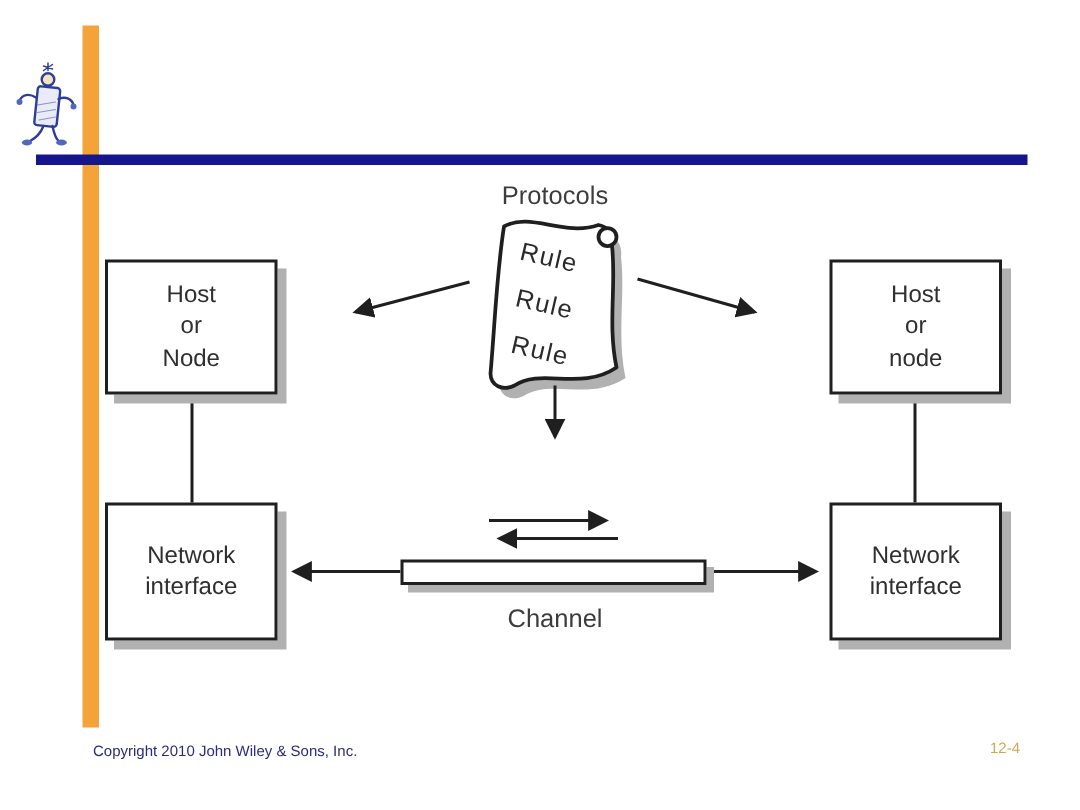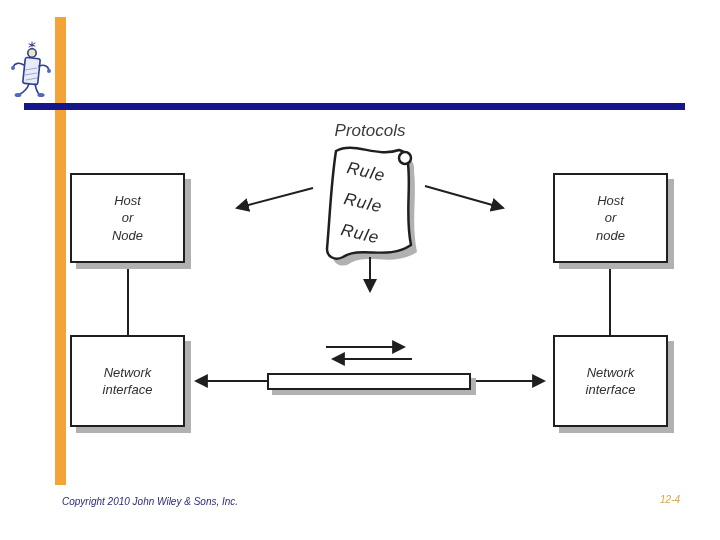--- a/index.html
+++ b/index.html
@@ -1,20 +1,19 @@
 <!DOCTYPE html>
 <html style="--background: #ffffff; --accent-bar: #f4a339; --header-line: #16168c; --copyright-text: #2b2b7d; --page-number-text: #d2a74c; --diagram-stroke: #1f1f1f; --diagram-label: #3c3c3c; --shadow: #b1b1b1;"><head>
 <meta charset="utf-8">
 <style>
   html,body{margin:0;padding:0;background:#fff;}
   .slide{
     position:relative;width:720px;height:540px;overflow:hidden;
     background:var(--background,#fff);
     font-family:"Liberation Sans",sans-serif;
-    font-style:italic;
   }
   .accent-bar{position:absolute;left:55px;top:17px;width:11px;height:468px;background:var(--accent-bar);}
   .header-line{position:absolute;left:24px;top:103px;width:661px;height:7px;background:var(--header-line);}
   .logo{position:absolute;left:8px;top:40px;width:46px;height:60px;}
 
   .overlay{position:absolute;left:0;top:0;width:720px;height:540px;pointer-events:none;}
   .overlay line{stroke:var(--diagram-stroke);stroke-width:2;}
   .ah{fill:var(--diagram-stroke);}
   .scroll-shadow{fill:var(--shadow);stroke:none;}
   .scroll-main{fill:#ffffff;stroke:var(--diagram-stroke);stroke-width:2.5;stroke-linejoin:round;}
@@ -33,21 +32,21 @@
     transform:rotate(13deg);transform-origin:left center;white-space:nowrap;
   }
   .rule.r0{left:27px;top:11px;}
   .rule.r1{left:24px;top:42px;}
   .rule.r2{left:21px;top:73px;}
 
   .box{
     position:absolute;background:#fff;border:2px solid var(--diagram-stroke);
     box-shadow:6px 6px 0 var(--shadow);
     display:flex;flex-direction:column;align-items:center;justify-content:center;
-    color:#2f2f2f;font-size:13px;line-height:1.32;text-align:center;
+    color:#2f2f2f;font-size:16px;line-height:1.32;text-align:center;
   }
   #host-left{left:70px;top:173px;width:111px;height:86px;}
   #host-right{left:553px;top:173px;width:111px;height:86px;}
   #net-left{left:70px;top:335px;width:111px;height:88px;}
   #net-right{left:553px;top:335px;width:111px;height:88px;}
   #channel-rect{
     position:absolute;left:267px;top:373px;width:200px;height:13px;
     background:#fff;border:2px solid var(--diagram-stroke);
     box-shadow:5px 5px 0 var(--shadow);
   }
@@ -131,17 +130,18 @@
     <div>Network</div>
     <div>interface</div>
   </div>
 
   <div id="net-right" class="box">
     <div>Network</div>
     <div>interface</div>
   </div>
 
   <div id="channel-rect"></div>
+  <div id="channel-label" class="diagram-label">Channel</div>
 
   <div class="footer-copyright">Copyright 2010 John Wiley &amp; Sons, Inc.</div>
   <div class="footer-page">12-4</div>
 
 </div>
 
 </body></html>

